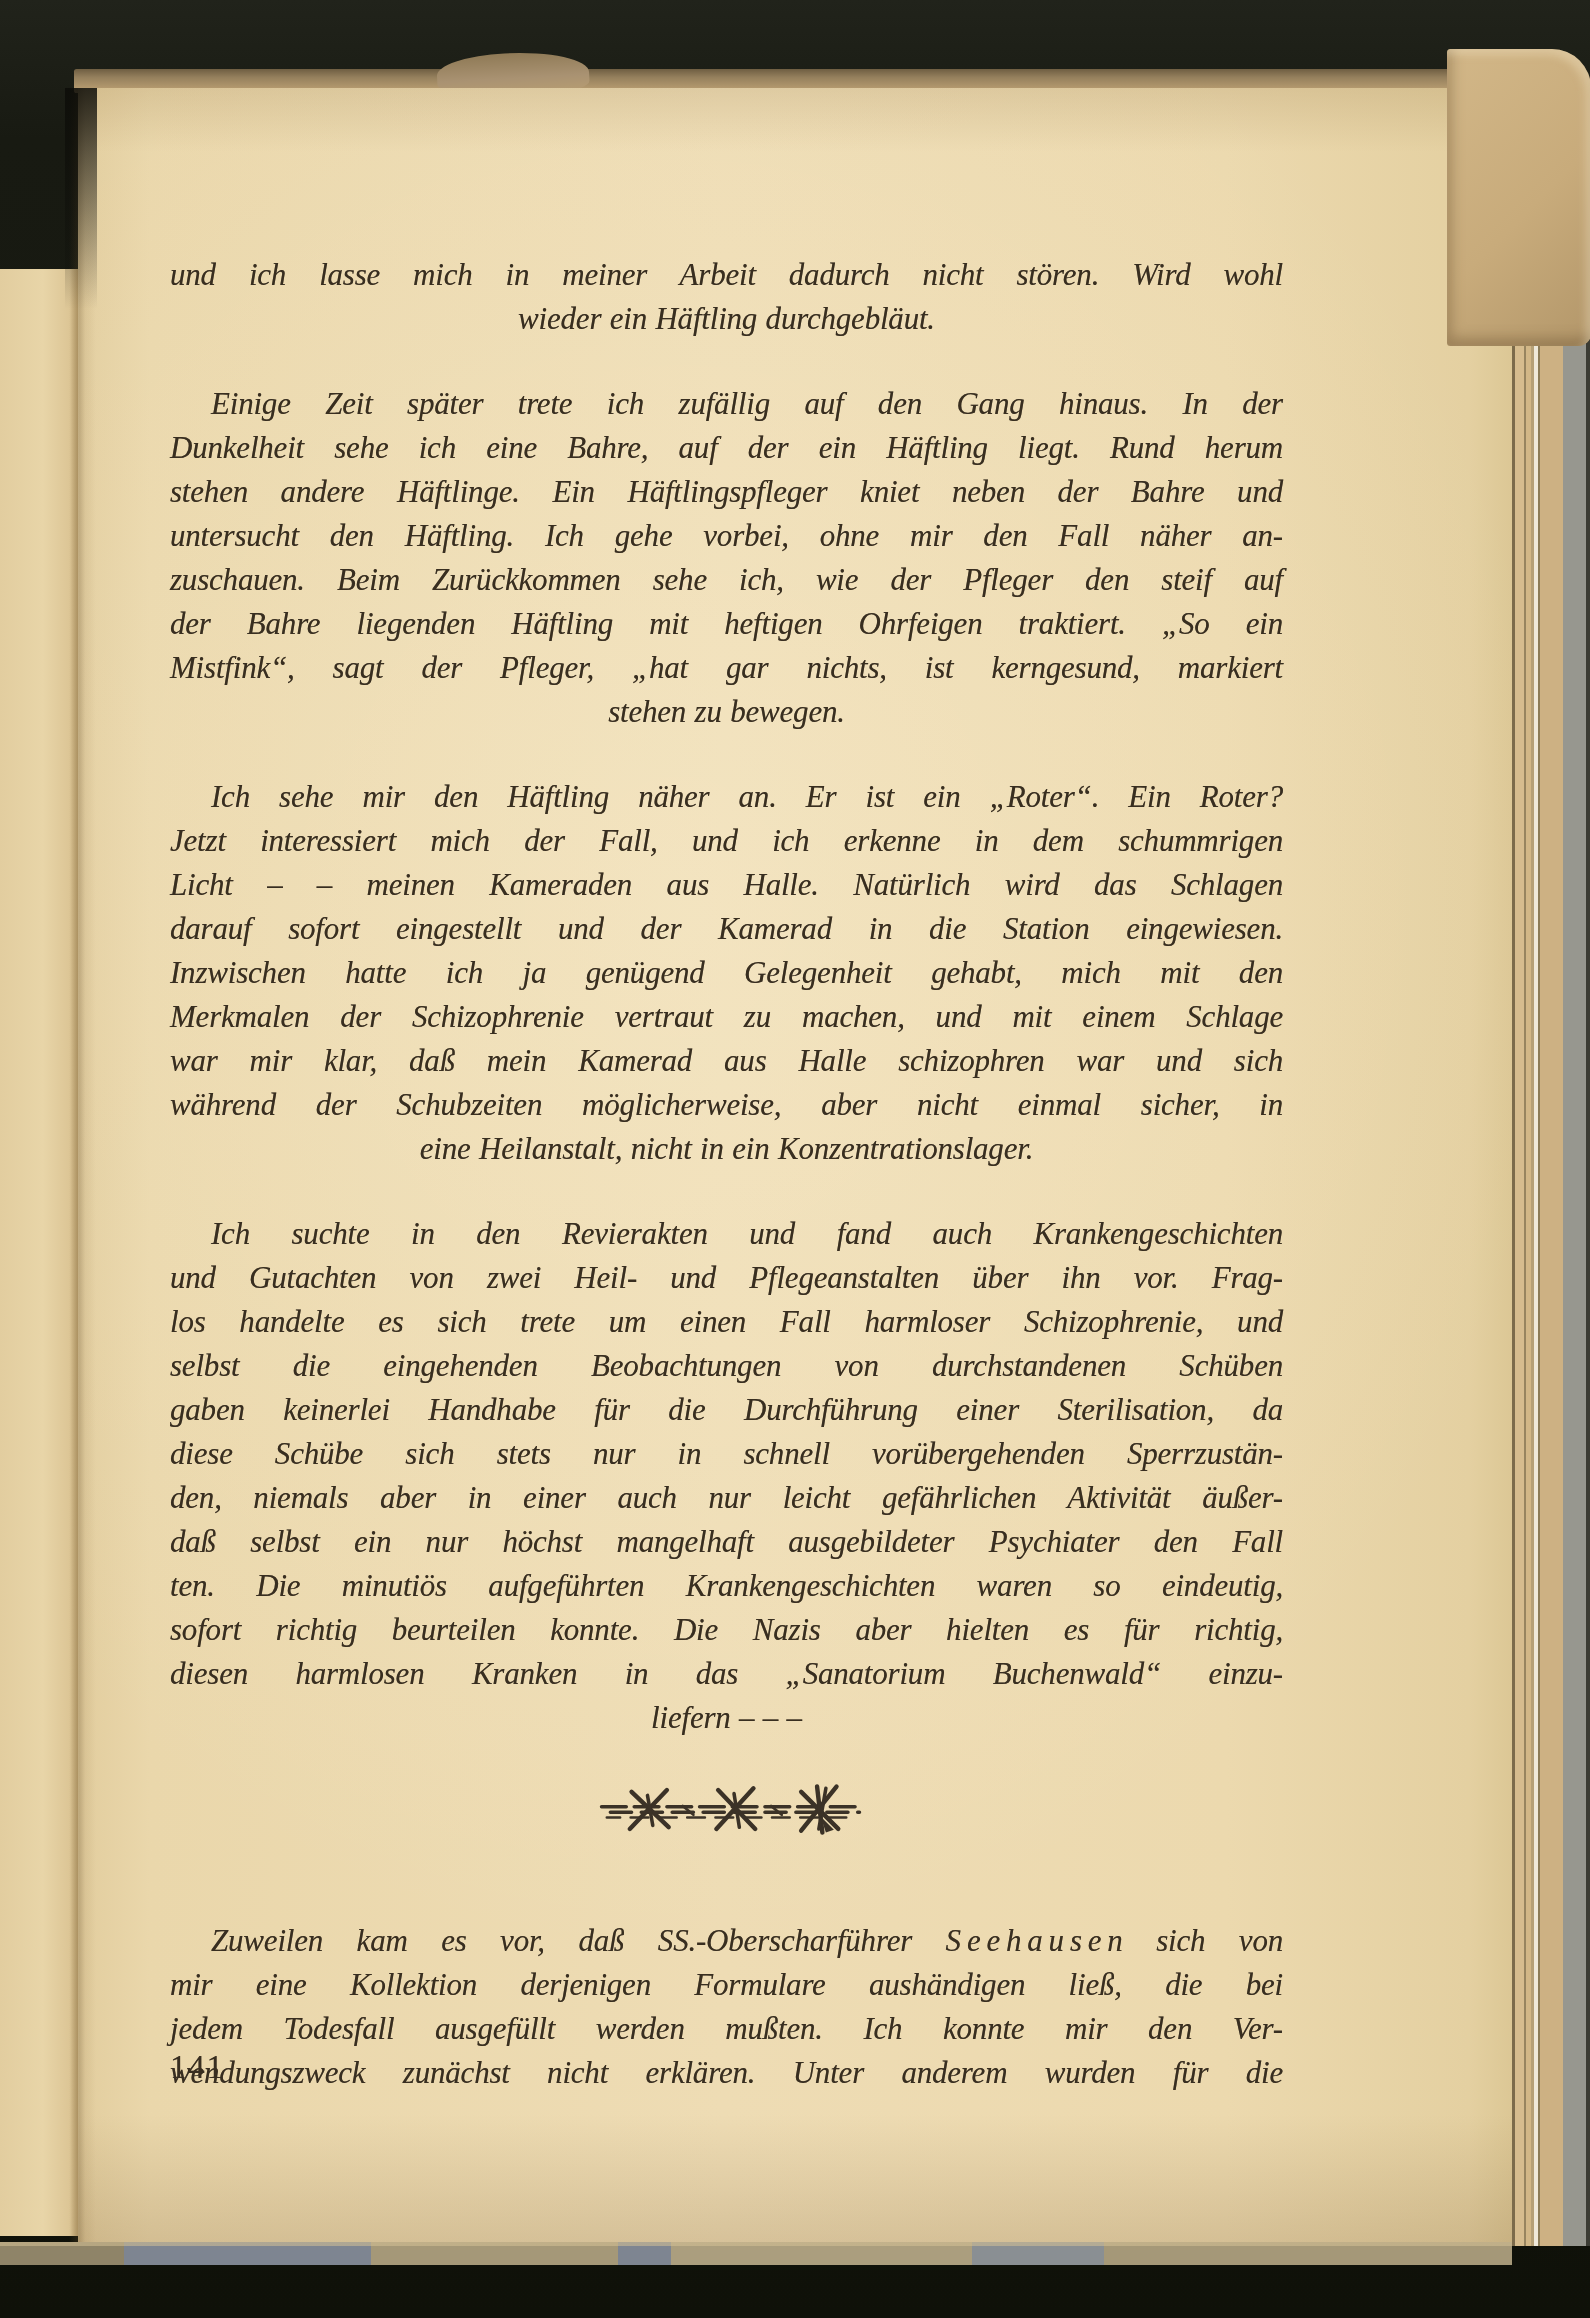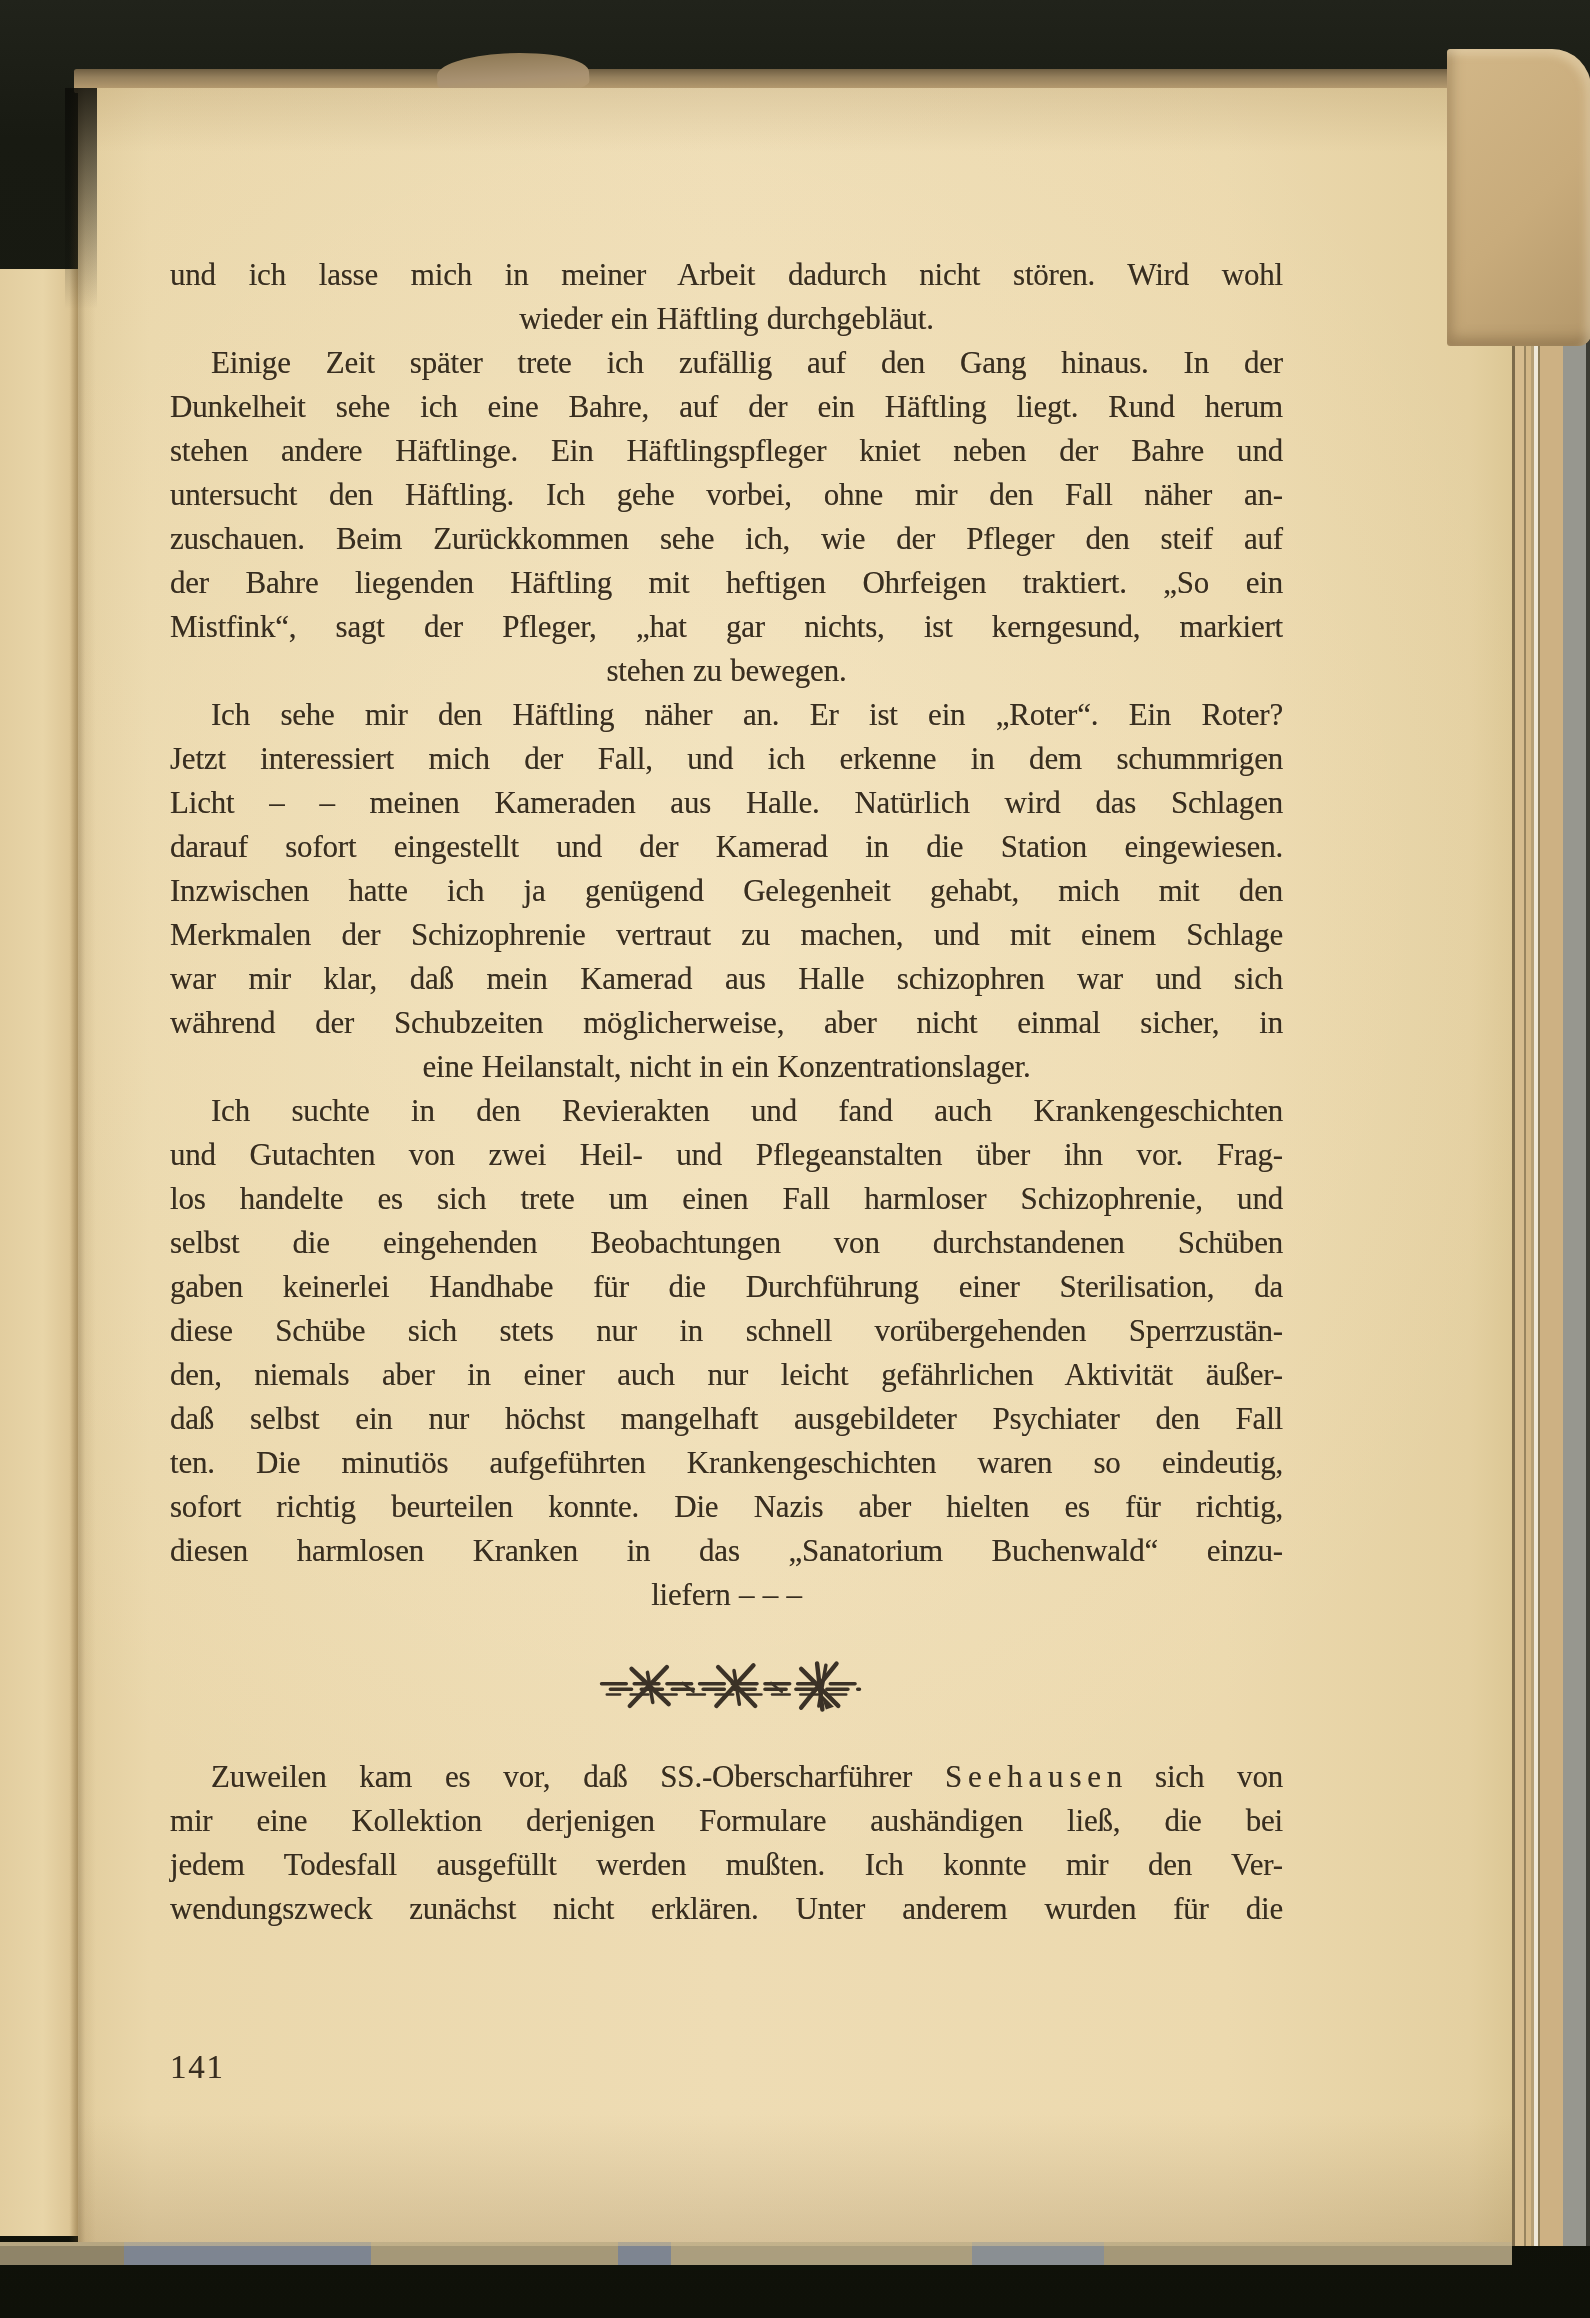--- a/index.html
+++ b/index.html
@@ -76,24 +76,24 @@
         #7e8591 618px 671px,#ab9e7e 671px 972px,#8a8f93 972px 1104px,
         #a59878 1104px 1512px);
   }
   
   .text-block{
     position:absolute;left:170px;top:253px;width:1113px;
     color:var(--ink,#382e20);
     font-size:31px;line-height:44px;letter-spacing:-0.2px;word-spacing:0.9px;
     text-shadow:0 0 0.6px rgba(56,46,32,0.55);
   }
-  .line{height:44px;}
+  .line{height:44px;font-style:italic;}
   .line.j{text-align:justify;text-align-last:justify;-moz-text-align-last:justify;text-justify:inter-word;}
   .line.nj{text-align:center;}
-  .line.ind{padding-left:41px;}
+  .line.ind{padding-left:41px;margin-top:41px;}
   .ornament-row{height:138px;display:flex;align-items:center;justify-content:center;}
   .ornament-row svg{display:block;margin-left:8.8px;}
   .page-number{
     position:absolute;left:170px;top:2049px;width:1106px;
     font-size:33px;letter-spacing:1.8px;color:var(--ink,#382e20);
     text-shadow:0 0 0.6px rgba(56,46,32,0.55);
   }
 </style>
 </head>
 <body>

